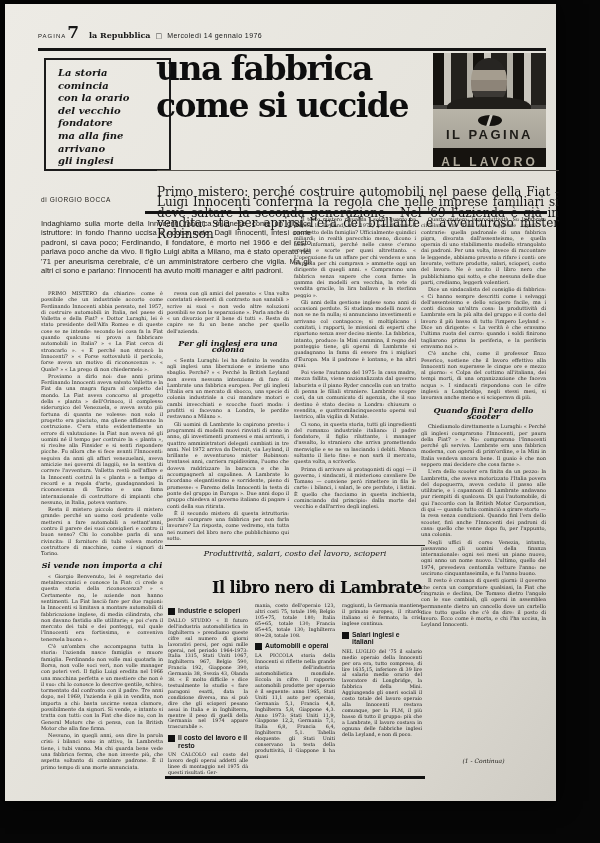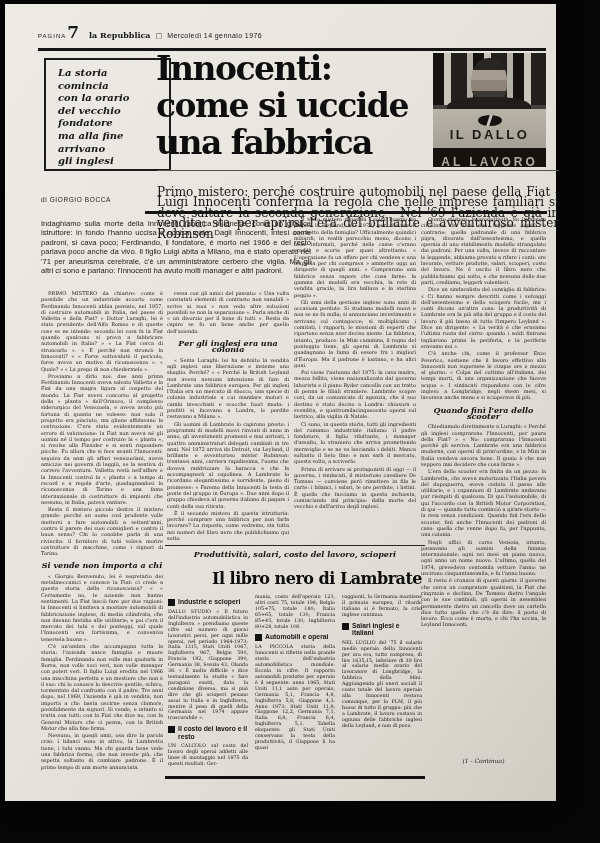--- a/index.html
+++ b/index.html
@@ -74,22 +74,22 @@
   .col2 { left:162px; top:286px; width:122px; height:253px; }
   .col3 { left:289px; top:212px; width:122px; height:327px; }
   .col4 { left:416px; top:212px; width:125px; height:560px; }
   .col4 .textflow { height:535px; overflow:hidden; }
   .col4 .ending { position:absolute; bottom:12px; left:0; width:100%; text-align:center;
       font-style:italic; font-size:6px; text-indent:0; }
 
   
   .lbox { left:160px; top:541px; width:260px; height:234px;
       border-top:1px solid #2a2822; border-bottom:3px solid #101010; padding:3px 3px 0 3px; }
-  .lbox .kicker { text-align:center; font-style:italic; font-weight:bold; font-size:8px;
-      margin-bottom:8px; }
+  .lbox .kicker { text-align:center; font-style:italic; font-weight:normal; font-size:8px;
+      margin-bottom:18px; }
   .lbox .title { text-align:right; font-weight:bold; font-size:16px; letter-spacing:-.5px;
       line-height:23px; margin-bottom:4px; color:#0d0d0d; }
   .lbox .cols { display:flex; gap:7px; height:172px; overflow:hidden; }
   .lbox .bcol { flex:1; font-size:4.8px; line-height:5.9px; text-align:justify; overflow:hidden; }
   .lbox .bcol p { margin-bottom:1px; }
   .lbox .sechead { display:flex; align-items:flex-start; gap:3px; margin:4px 0 3px;
       font-family:"Liberation Sans",sans-serif; font-weight:bold; font-size:6.8px;
       line-height:7.6px; text-align:left; }
   .lbox .sq { width:7px; height:7px; background:#111; flex:0 0 auto; margin-top:1px; }
 </style>
@@ -112,32 +112,31 @@
     <div>comincia</div>
     <div>con la orario</div>
     <div>del vecchio</div>
     <div>fondatore</div>
     <div>ma alla fine</div>
     <div>arrivano</div>
     <div>gli inglesi</div>
   </div>
 
   <div class="abs headline">
-    <div>Innocenti:</div>
+    <div>una fabbrica</div>
     <div>come si uccide</div>
-    <div>una fabbrica</div>
   </div>
 
   <div class="abs photo">
     <div class="fence"></div>
     <div class="head"></div>
     <div class="shoulders"></div>
     <div class="sign">
       <div class="oval-logo"></div>
-      <div class="sign-text">IL DALLO</div>
+      <div class="sign-text">IL PAGINA</div>
     </div>
     <div class="lower-strip">
       <span class="lower-text">AL LAVORO</span>
     </div>
   </div>
 
   <div class="abs standfirst">Primo mistero: perché costruire automobili nel paese della Fiat - Luigi Innocenti conferma la regola che nelle imprese familiari si deve saltare la seconda generazione - Nel '69 l'azienda è già in vendita: sta per aprirsi l'era del brillante e avventuroso mister Robinson</div>
   <div class="abs rule-mid"></div>
   <div class="abs byline">di GIORGIO BOCCA</div>
 

